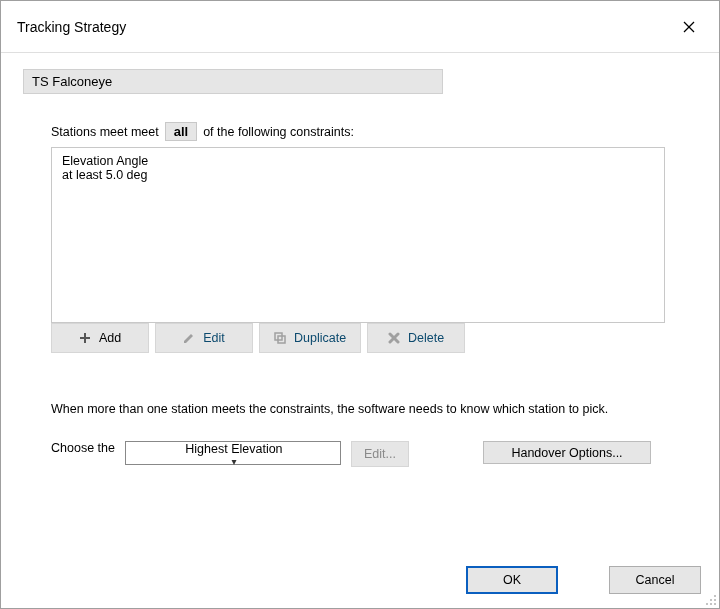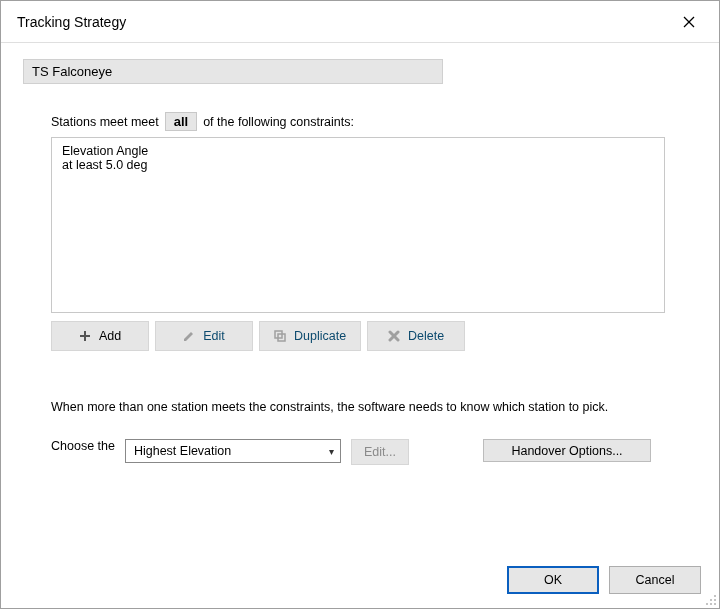--- a/index.html
+++ b/index.html
@@ -13,21 +13,21 @@
   .window {
     width: 720px;
     height: 609px;
     box-sizing: border-box;
     border: 1px solid #9f9f9f;
     display: flex;
     flex-direction: column;
     position: relative;
   }
   .titlebar {
-    height: 42px;
+    height: 52px;
     display: flex;
     align-items: center;
     padding: 0 8px 0 16px;
     box-sizing: border-box;
     border-bottom: 1px solid #dfdfdf;
     background: #fff;
   }
   .titlebar .title {
     flex: 1;
     font-size: 14px;
@@ -91,21 +91,20 @@
   }
   .list-row {
     display: flex;
     flex-direction: column;
   }
   .list-row .col1 { width: 175px; }
 
   .toolbar {
     display: flex;
     gap: 6px;
-    margin-top: 8px;
   }
   .tbtn {
     display: flex;
     align-items: center;
     justify-content: center;
     gap: 8px;
     min-width: 98px;
     height: 30px;
     background: #e6e6e6;
     border: 1px solid #d6d6d6;
@@ -132,20 +131,21 @@
   .select {
     display: flex;
     align-items: center;
     justify-content: space-between;
     border: 1px solid #888;
     background: #fff;
     width: 216px;
     height: 24px;
     padding: 0 6px 0 8px;
     box-sizing: border-box;
+    flex-direction: column;
   }
   .select .arrow {
     font-size: 10px;
     color: #333;
   }
   .small-btn {
     height: 26px;
     min-width: 58px;
     background: #e6e6e6;
     border: 1px solid #d6d6d6;
@@ -173,20 +173,21 @@
     gap: 10px;
     align-items: flex-end;
   }
   .btn {
     height: 28px;
     min-width: 92px;
     background: #e6e6e6;
     border: 1px solid #adadad;
     display:flex; align-items:center; justify-content:center;
     box-sizing: border-box;
+    margin-left: 41px;
   }
   .btn.primary {
     border: 2px solid #0a5fbf;
     background: #e6e6e6;
   }
   .resize-grip {
     position: absolute;
     bottom: 2px;
     right: 2px;
     width: 14px;

